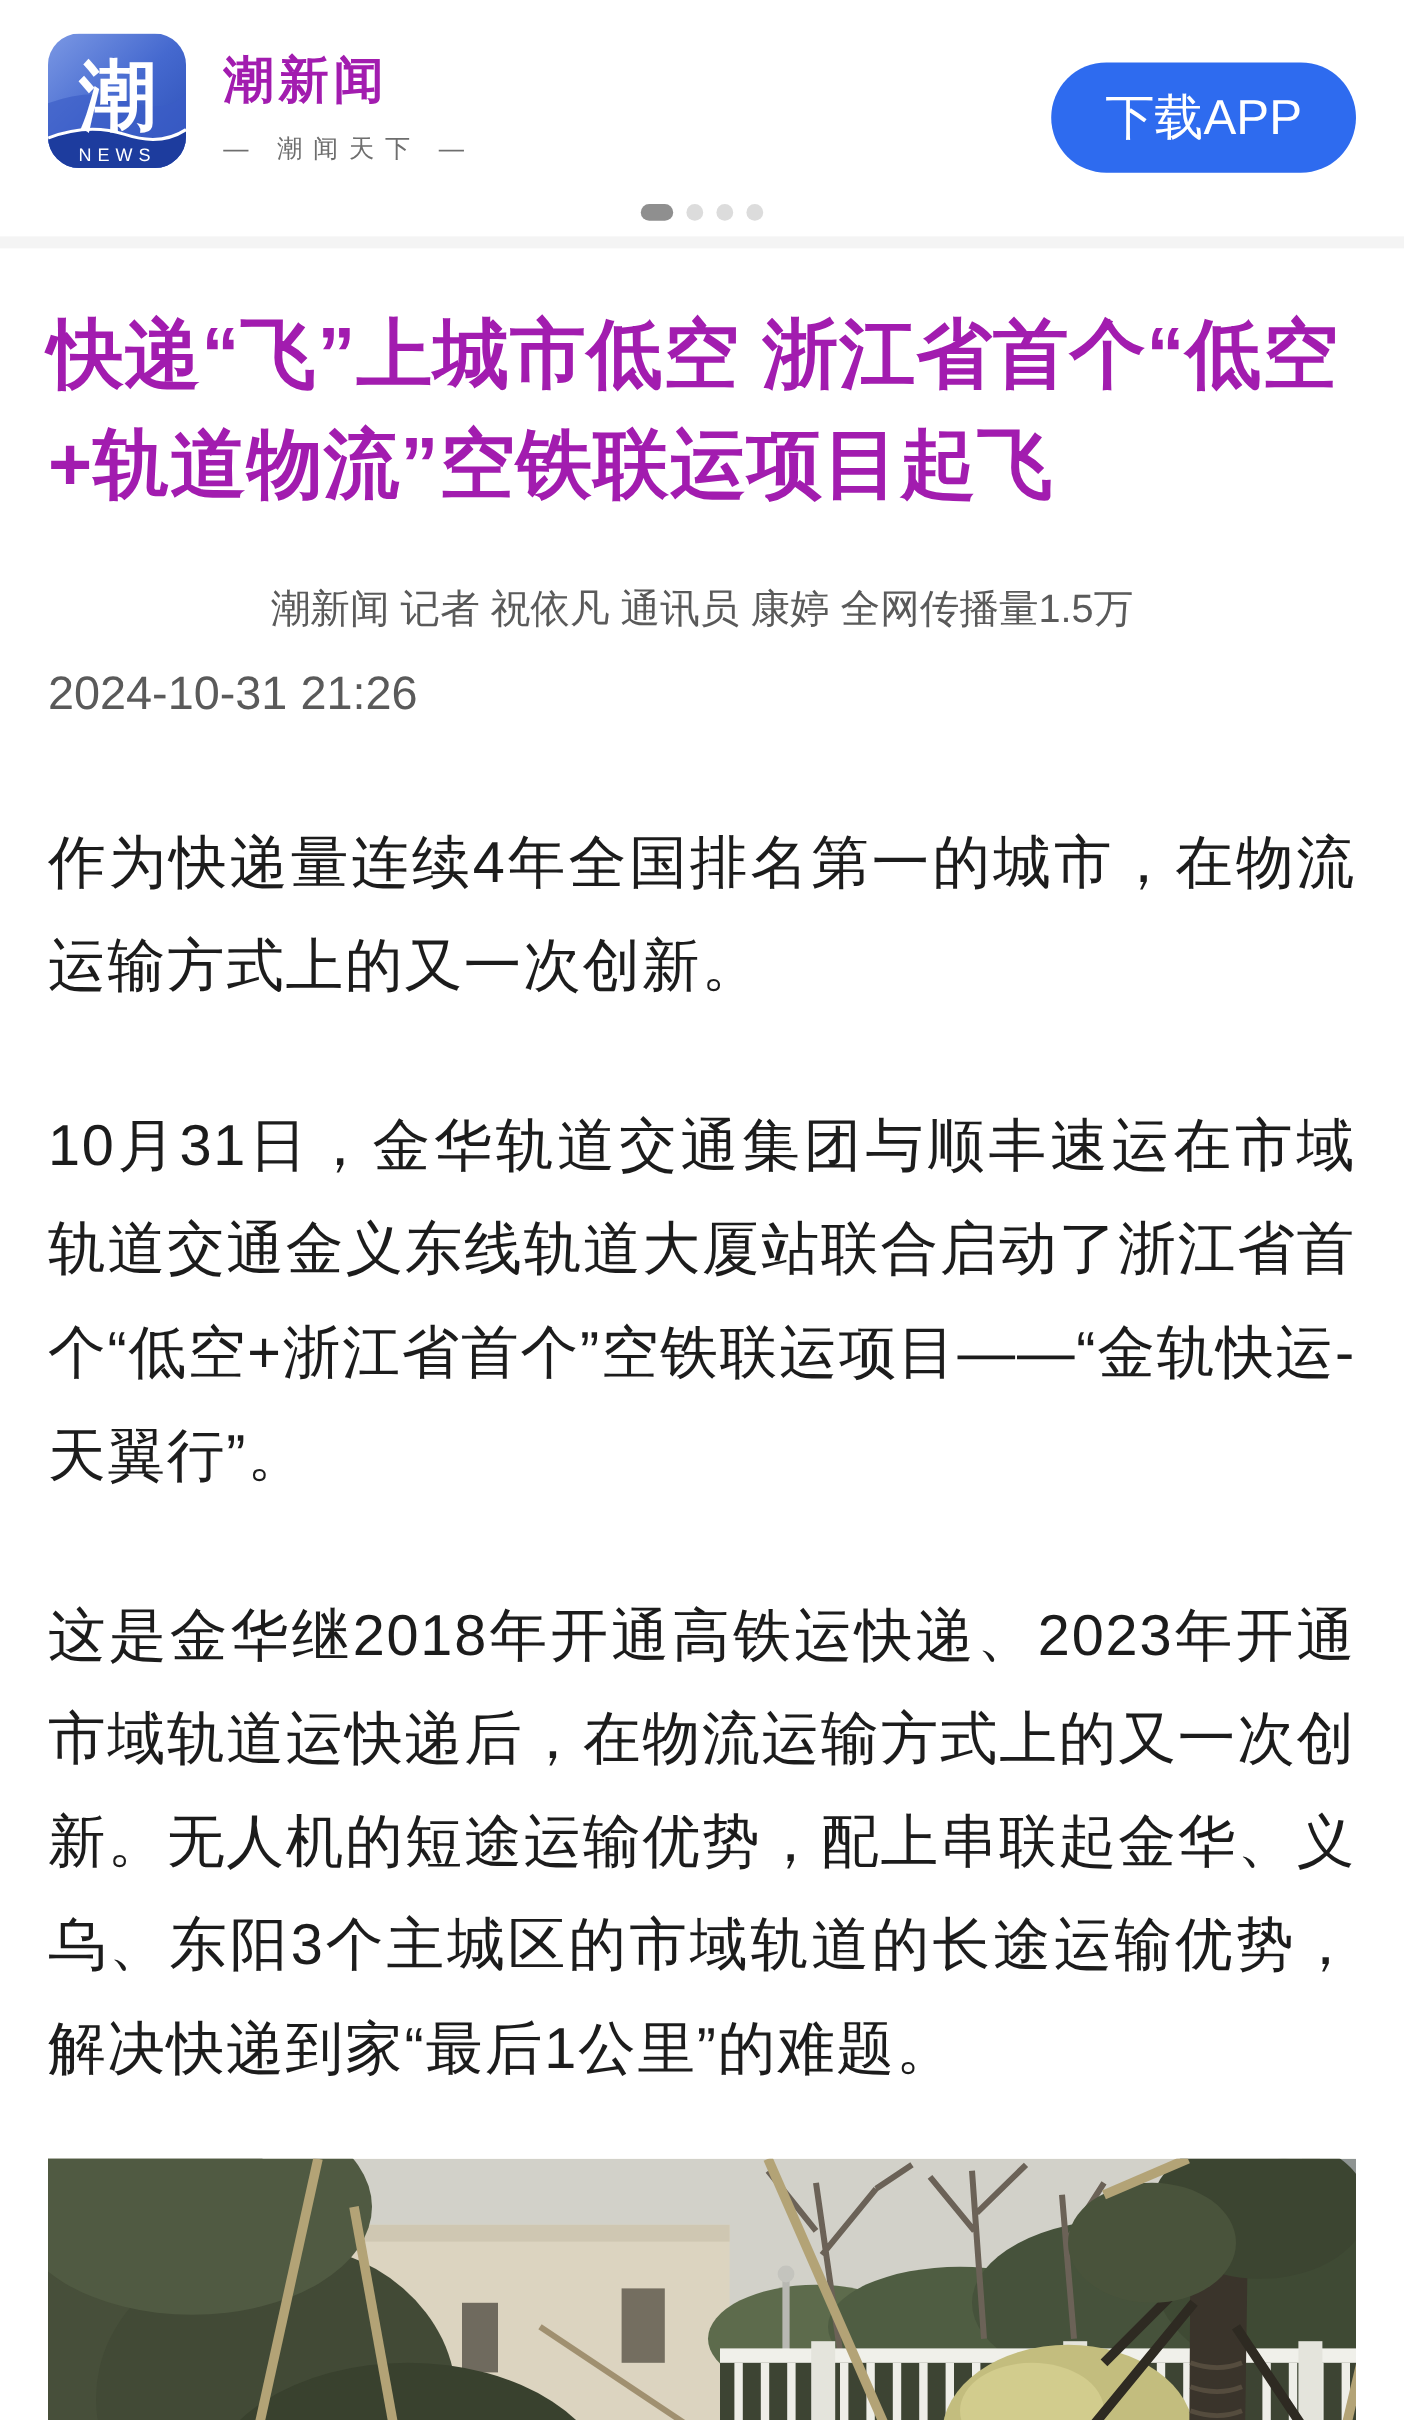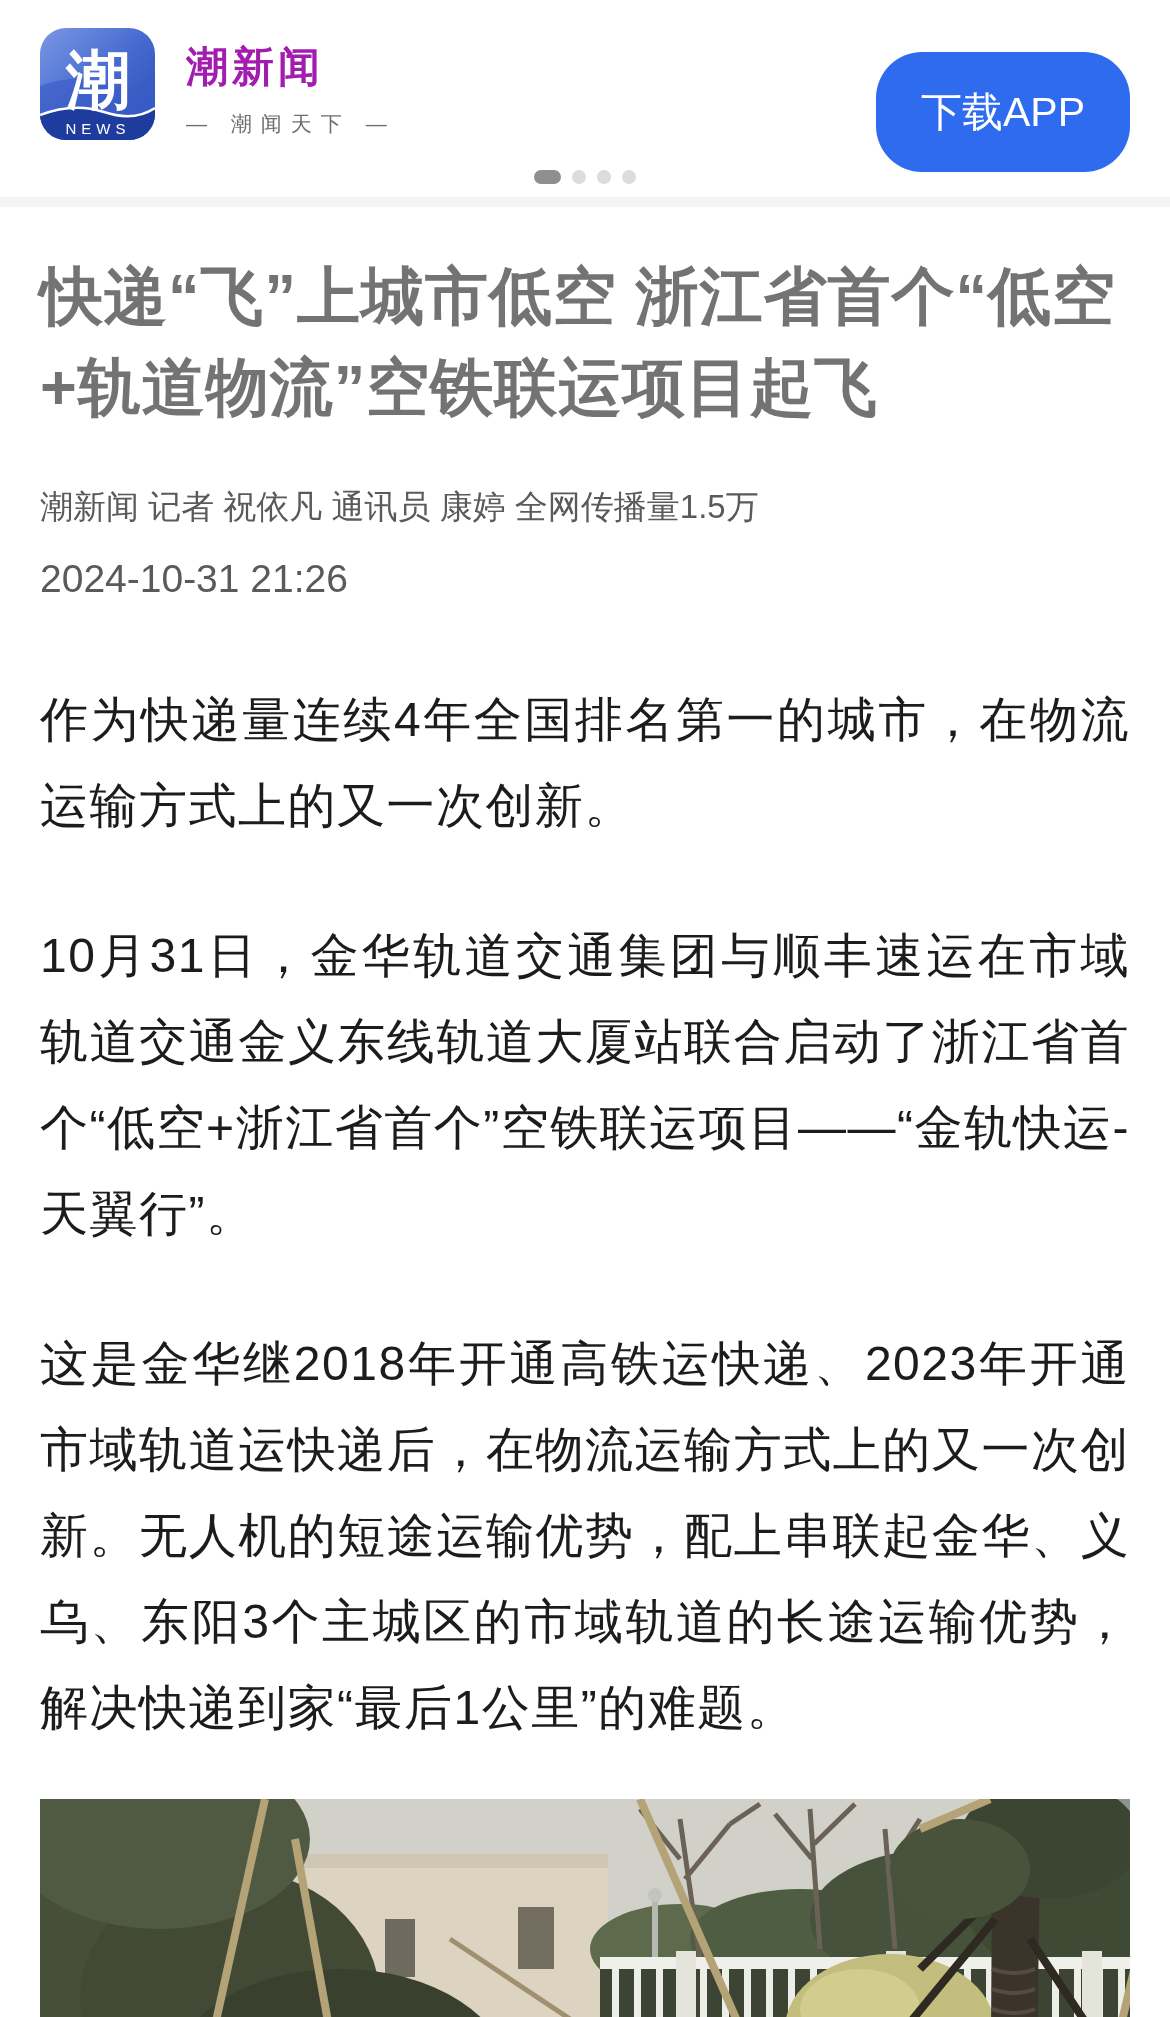--- a/index.html
+++ b/index.html
@@ -7,34 +7,34 @@
     position:relative;width:1170px;height:2017px;overflow:hidden;background:#fff;
     font-family:"Liberation Sans","DejaVu Sans",sans-serif;
   }
   
   .header{position:absolute;top:0;left:0;width:1170px;height:197px;background:#fff;}
   .logo{position:absolute;left:40px;top:28px;width:115px;height:112px;}
   .brand{position:absolute;left:186px;top:36px;}
   .brand-title{font-size:42px;font-weight:700;color:#a21caf;line-height:62px;letter-spacing:4px;}
   .brand-sub{margin-top:12px;font-size:21px;color:#6e6e6e;letter-spacing:9px;text-align:center;}
   .download-btn{
-    position:absolute;right:40px;top:52px;height:120px;line-height:92px;
+    position:absolute;right:40px;top:52px;height:92px;line-height:92px;
     padding:0 45px;border-radius:46px;background:#2e6bef;color:#fff;
     font-size:41px;border:none;cursor:pointer;font-family:inherit;
   }
   .dots{position:absolute;left:50%;transform:translateX(-50%);top:170px;display:flex;align-items:center;gap:11px;}
   .dot{width:14px;height:14px;border-radius:50%;background:#dcdcdc;}
   .dot.active{width:27px;height:14px;border-radius:7px;background:#8f8f8f;}
   .divider{position:absolute;top:197px;left:0;width:1170px;height:10px;background:#f4f4f4;}
   
   .article{position:absolute;top:207px;left:0;width:1170px;padding:0 40px;box-sizing:border-box;}
   .article-title{
-    margin:44px 0 0 0;font-size:63px;line-height:91px;font-weight:700;color:#737373;letter-spacing:1px;
+    margin:44px 0 0 0;font-size:63px;line-height:91px;font-weight:700;color:#a21caf;letter-spacing:1px;
   }
-  .byline{margin-top:52px;font-size:33px;line-height:44px;color:#5a5a5a;}
+  .byline{margin-top:52px;font-size:33px;line-height:44px;color:#5a5a5a;text-align:center;}
   .pub-time{margin-top:28px;font-size:39px;line-height:44px;color:#5a5a5a;}
   .article-body{margin-top:76px;}
   .article-body p{
     margin:0 0 64px 0;font-size:48px;line-height:86px;color:#1c1c1c;letter-spacing:1.5px;
     text-align:justify;
   }
   .article-body p:last-child{margin-bottom:0;}
   .article-photo{margin-top:48px;width:1090px;height:400px;display:block;}
 </style>
 </head>

